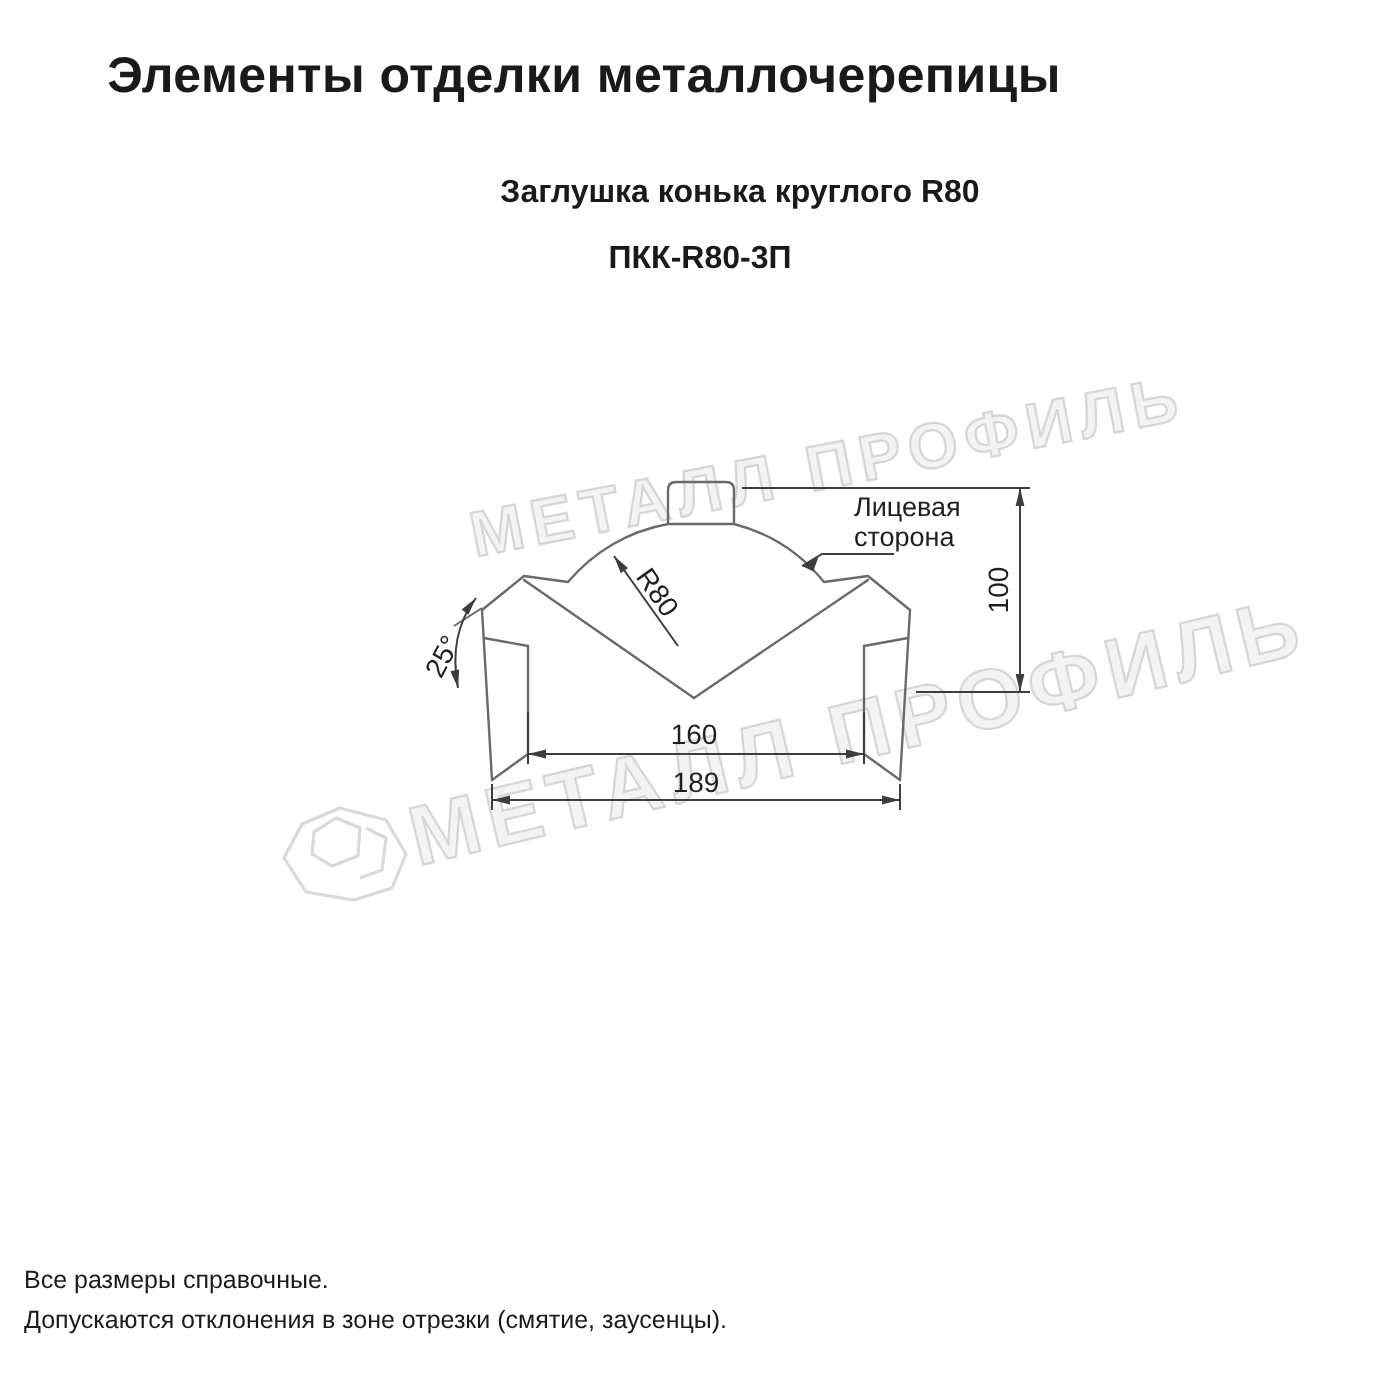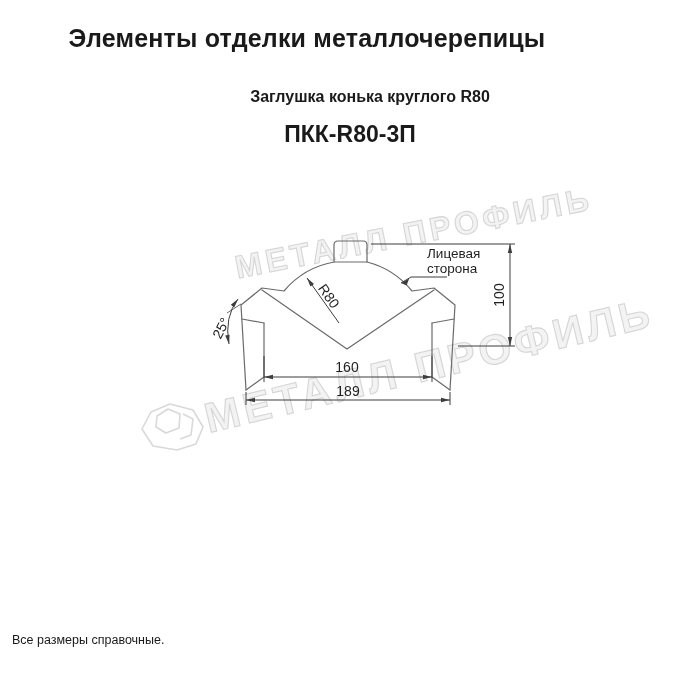--- a/index.html
+++ b/index.html
@@ -2,28 +2,28 @@
 <html><head>
 <meta charset="utf-8">
 <style>
   html,body{margin:0;padding:0;background:#ffffff;}
   body{
     position:relative;width:700px;height:700px;overflow:hidden;
     font-family:"Liberation Sans","DejaVu Sans",sans-serif;color:#1a1a1a;
   }
   .page-title{
     position:absolute;top:24px;left:0;width:584px;text-align:center;
-    font-size:25px;font-weight:bold;letter-spacing:.2px;padding-left:15px;
+    font-size:25px;font-weight:bold;letter-spacing:.2px;
   }
   .subtitle{
     position:absolute;left:0;width:700px;text-align:center;
     font-size:16px;font-weight:bold;
   }
   .subtitle.s1{top:88px;margin-left:20px;}
-  .subtitle.s2{top:121px;font-size:23px;}
+  .subtitle.s2{top:121px;font-size:16px;}
   .wm{
     position:absolute;white-space:nowrap;font-weight:bold;
     color:rgba(242,242,242,.9);
     -webkit-text-stroke:1.1px rgba(205,205,205,.8);
     letter-spacing:4px;transform-origin:0 0;z-index:1;
   }
   .wm.band1{left:232px;top:250px;font-size:32px;transform:rotate(-11deg);}
   .wm.band2{left:200px;top:396px;font-size:42px;transform:rotate(-13.5deg);}
   svg.drawing{position:absolute;left:0;top:0;z-index:2;}
   .notes{
@@ -106,13 +106,14 @@
   <g stroke="#3d3d3d" stroke-width="1" fill="none">
     <path d="M447,277 L411,277 L401,283"></path>
     <polygon points="401,283 409.2,278.6 406.6,285.6" fill="#3d3d3d" stroke="none"></polygon>
   </g>
   <text class="facetext" x="427" y="258">Лицевая</text>
   <text class="facetext" x="427" y="273">сторона</text>
 </svg>
 
 <div class="notes">
   <div>Все размеры справочные.</div>
+  <div>Допускаются отклонения в зоне отрезки (смятие, заусенцы).</div>
 </div>
 
 </body></html>

